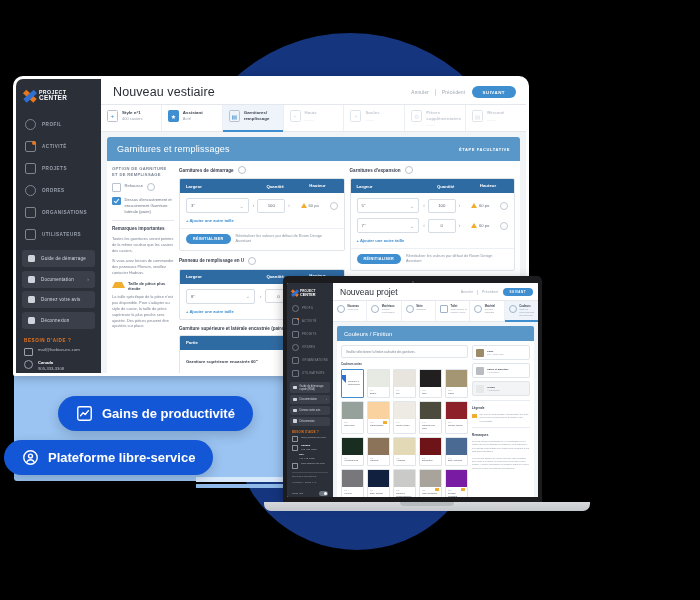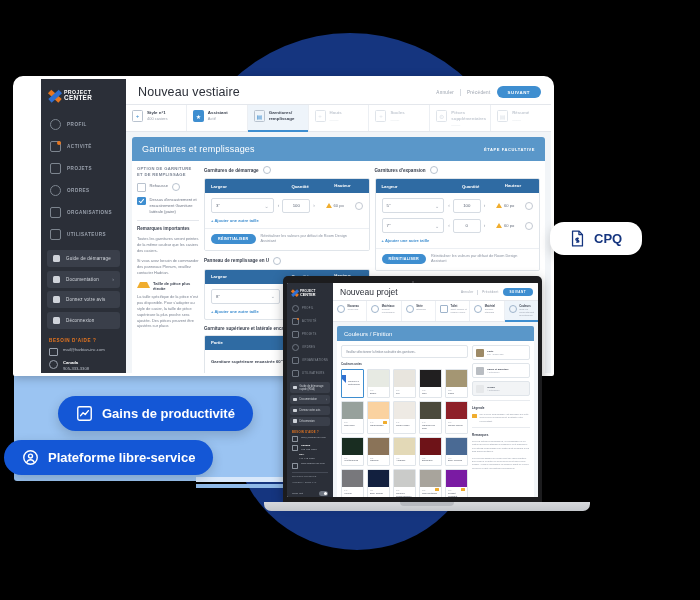--- a/index.html
+++ b/index.html
@@ -38,21 +38,20 @@
   }
 
   
   .window{
     position:absolute;left:13px;top:76px;width:510px;height:294px;
     background:#ffffff;border-radius:10px 10px 2px 2px;
     box-shadow:0 2px 10px rgba(0,0,0,.25);
     border:3px solid #ffffff;
     overflow:hidden;
     display:flex;
-    padding-left:25px;
   }
   
   .sb{
     width:85px;flex:0 0 85px;background:#2b2f38;color:#cfd3da;
     display:flex;flex-direction:column;
     padding-top:6px;position:relative;
   }
   .sb-logo{display:flex;align-items:center;gap:3px;padding:5px 8px 9px 8px;}
   .sb-logo .mark{
     width:12px;height:12px;position:relative;flex:0 0 12px;
@@ -956,30 +955,20 @@
             </div>
           </div>
         </div>
 
       </div>
     </div>
     <div class="lt-base"></div>
   </div>
 
 
-  <div class="badge white b-cpq">
-    <span>
-      <svg width="15" height="17" viewBox="0 0 20 24" fill="none" stroke="#15357f" stroke-width="1.8" stroke-linejoin="round">
-          <path d="M3 1.5h9l5 5v16H3z"></path>
-          <path d="M12 1.5v5h5"></path>
-          <path d="M10 10.5v7M11.8 12H9a1.3 1.3 0 000 2.6h1.6a1.3 1.3 0 010 2.6H8"></path>
-        </svg>
-    </span>
-    <span>CPQ</span>
-  </div>
 
   <div class="badge blue b-gains">
     <span>
       <svg width="17" height="17" viewBox="0 0 24 24" fill="none" stroke="#fff" stroke-width="2" stroke-linecap="round" stroke-linejoin="round">
           <rect x="2.5" y="2.5" width="19" height="19" rx="2.5"></rect>
           <path d="M6.5 15l3.5-4 3 2.5L17.5 8"></path>
         </svg>
     </span>
     <span>Gains de productivité</span>
   </div>

